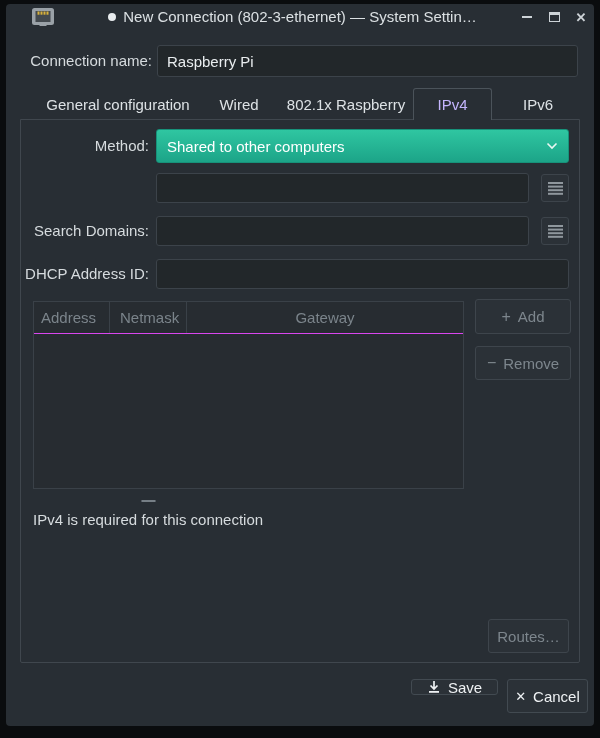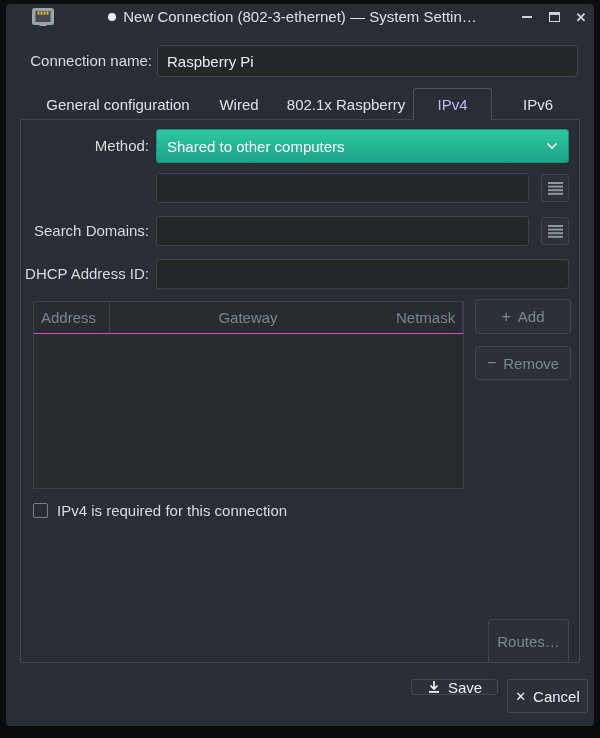--- a/index.html
+++ b/index.html
@@ -82,26 +82,26 @@
   .btn { background:#2b3137; border:1px solid #424a51; border-radius:3px;
          color:#eef1f3; font-size:15px; font-family:"Liberation Sans", sans-serif;
          display:flex; align-items:center; justify-content:center; gap:7px; }
   .btn-muted { color:#7d868d; border-color:#3e454c; }
   .add-btn    { position:absolute; left:454px; top:179px; width:96px; height:35px; }
   .remove-btn { position:absolute; left:454px; top:226px; width:96px; height:34px; }
   .btn .sign { font-size:16px; }
 
   
   .req-row { position:absolute; left:12px; top:380px; height:20px;
-             display:flex; align-items:center; gap:9px; }
+             display:flex; align-items:center; gap:9px;flex-direction:column; }
   .checkbox { width:15px; height:15px; border:1px solid #767f86; border-radius:2px;
               background:transparent; }
   .req-label { color:#d6dbde; font-size:15px; }
 
-  .routes-btn { position:absolute; left:467px; top:499px; width:81px; height:44px; }
+  .routes-btn { position:absolute; left:467px; top:499px; width:81px; height:34px; }
 
   
   .save-btn   { position:absolute; left:405px; top:675px; width:87px; height:16px; }
   .cancel-btn { position:absolute; left:501px; top:675px; width:81px; height:34px; }
   .x-glyph { font-size:13px; }
 </style>
 </head>
 <body>
 
 <div class="stage">
@@ -169,22 +169,22 @@
           <rect x="0" y="11.8" width="15" height="2" fill="#8f979d"></rect>
         </svg>
       </div>
 
       <div class="f-label" style="top:139px; height:30px; line-height:30px;">DHCP Address ID:</div>
       <input class="text-input dhcp-input" value="" style="">
 
       <div class="addr-table">
         <div class="addr-head">
           <div class="ah ah-address">Address</div>
+          <div class="ah ah-netmask">Netmask</div>
           <div class="ah ah-gateway">Gateway</div>
-          <div class="ah ah-netmask">Netmask</div>
         </div>
       </div>
 
       <button class="btn btn-muted add-btn">
         <span class="sign">+</span>
         <span>Add</span>
       </button>
       <button class="btn btn-muted remove-btn">
         <span class="sign">−</span>
         <span>Remove</span>

